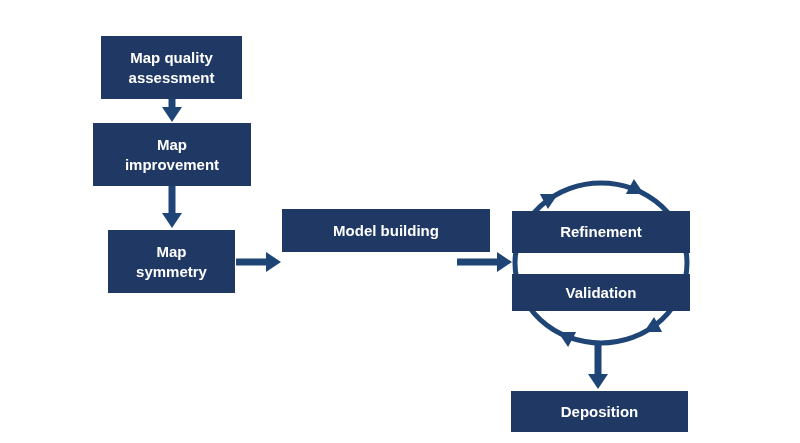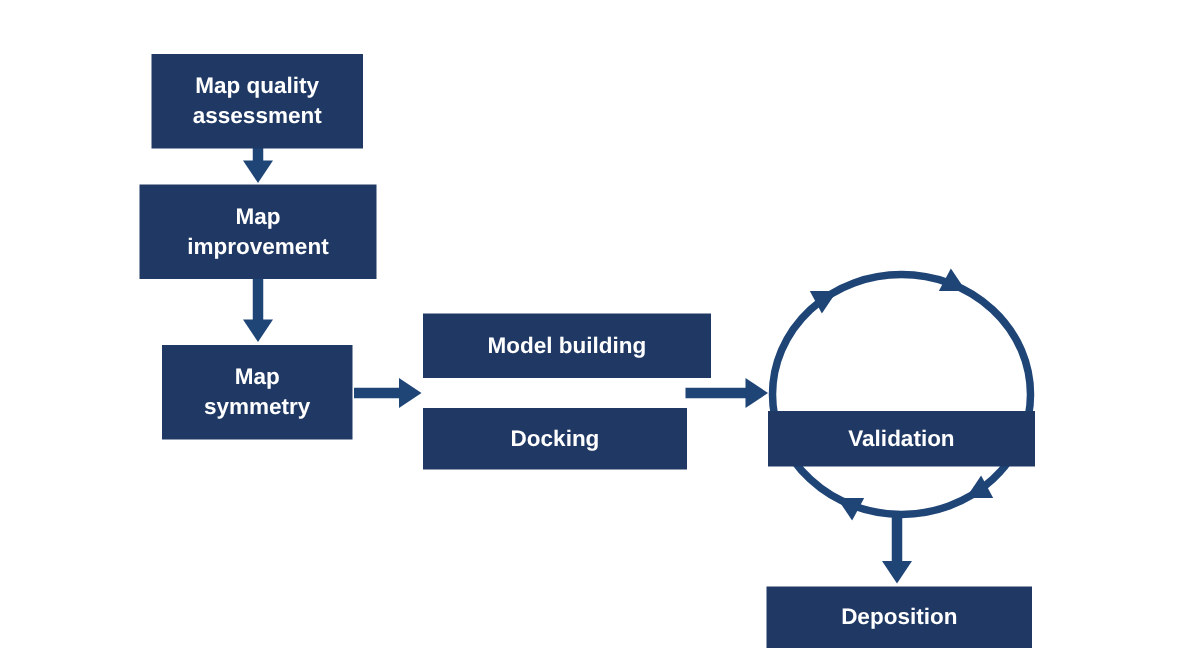--- a/index.html
+++ b/index.html
@@ -13,21 +13,21 @@
     background:#1f3864;color:#ffffff;
     display:flex;align-items:center;justify-content:center;
     text-align:center;white-space:pre-line;
     font-weight:600;font-size:15px;line-height:1.3;
     font-family:"Liberation Sans",sans-serif;
   }
   
   #n-map-quality{left:101px;top:19px;width:141px;height:63px;margin-top:17px;}
   #n-map-improvement{left:93px;top:123px;width:158px;height:63px;}
   #n-map-symmetry{left:108px;top:230px;width:127px;height:63px;}
-  #n-model-building{left:282px;top:209px;width:192px;height:43px;}
+  #n-model-building{left:282px;top:209px;width:208px;height:43px;}
   #n-docking{left:282px;top:272px;width:176px;height:41px;}
   #n-refinement{left:512px;top:211px;width:178px;height:42px;}
   #n-validation{left:512px;top:274px;width:178px;height:37px;}
   #n-deposition{left:511px;top:391px;width:177px;height:41px;}
   .stem{stroke:#1f4577;stroke-width:7;}
   .head{fill:#1f4577;}
   .cycle{fill:none;stroke:#1f4577;stroke-width:5;}
 </style>
 </head>
 <body>
@@ -62,20 +62,20 @@
 assessment</div>
 
   <div class="node" id="n-map-improvement">Map
 improvement</div>
 
   <div class="node" id="n-map-symmetry">Map
 symmetry</div>
 
   <div class="node" id="n-model-building">Model building</div>
 
-  <div class="node" id="n-docking">Docking</div>
 
+  <div class="node" id="n-refinement">Refinement</div>
 
   <div class="node" id="n-deposition">Deposition</div>
 
   <div class="node" id="n-validation">Validation</div>
 
 </div>
 
 </body></html>

